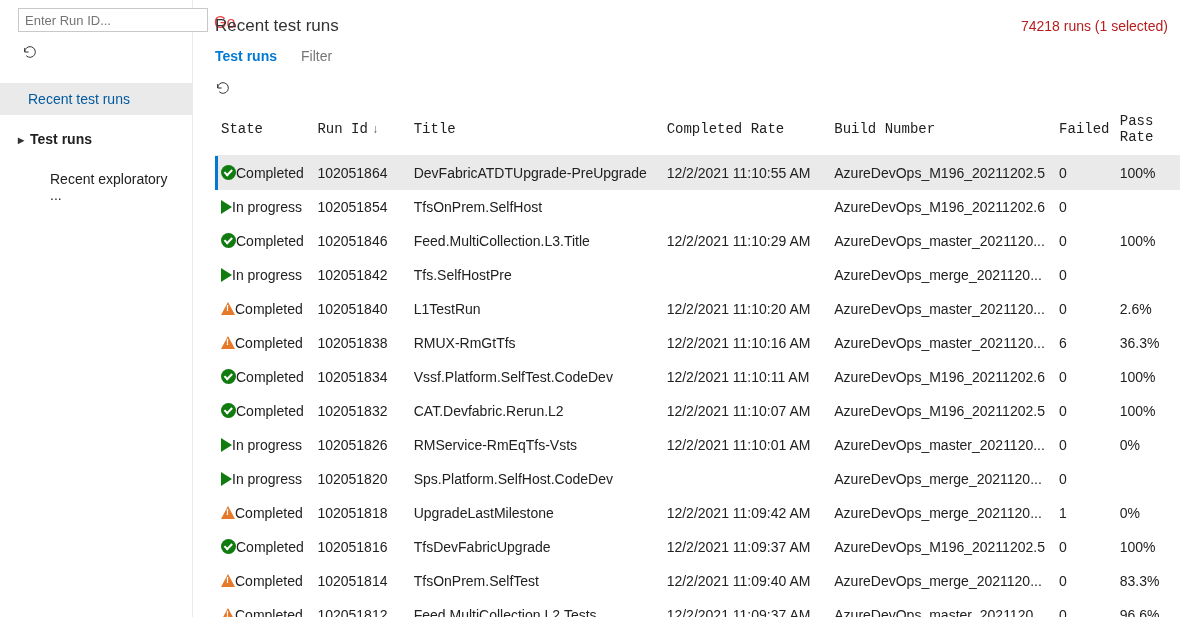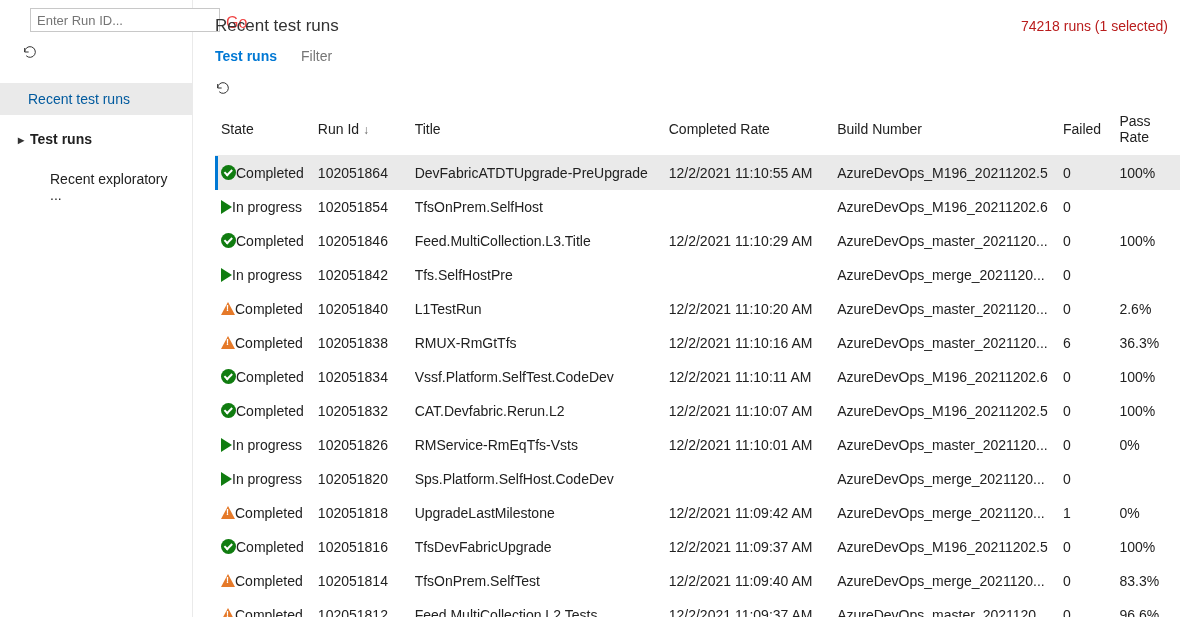--- a/index.html
+++ b/index.html
@@ -1,21 +1,21 @@
 <!DOCTYPE html>
 <html><head>
   <meta charset="utf-8">
   <style>
     * { box-sizing: border-box; margin: 0; padding: 0; }
     body { font-family: "Segoe UI", Tahoma, Geneva, sans-serif; font-size: 14px; color: #212121; background: #fff; }
     .container { display: flex; width: 1180px; height: 617px; }
 
     
     .sidebar { width: 193px; border-right: 1px solid #eaeaea; padding-top: 8px; }
-    .search-row { display: flex; align-items: flex-end; padding: 0 10px 8px 18px; gap: 6px; margin-left: 12px; }
+    .search-row { display: flex; align-items: flex-end; padding: 0 10px 8px 18px; gap: 6px; }
     .search-input { flex: 1; height: 24px; border: 1px solid #c8c8c8; padding: 2px 6px; font-size: 13px; color: #666; }
     .go-btn { font-size: 16px; color: #ef4444; background: none; border: none; cursor: pointer; }
     .refresh-sidebar { padding: 4px 0 10px 22px; }
     .nav-item { padding: 8px 12px 8px 28px; font-size: 14px; cursor: pointer; }
     .nav-item.active { background: #eaeaea; color: #005a9e; }
     .nav-section { display: flex; align-items: center; gap: 6px; padding: 10px 12px 10px 18px; font-weight: 600; cursor: pointer; }
     .chevron-r::before { content: "▸"; font-size: 12px; color: #333; }
     .nav-item.sub { padding-left: 34px; color: #212121; margin-left: 16px; }
 
     
@@ -25,21 +25,21 @@
     .runs-info { font-size: 14px; color: #b91c1c; }
     .tabs-row { display: flex; gap: 24px; margin-top: 12px; font-size: 14px; }
     .tab { color: #767676; cursor: pointer; padding-bottom: 2px; }
     .tab.active { color: #0078d4; font-weight: 600; }
     .refresh-main { margin: 14px 0 6px 0; }
 
     .refresh-icon svg { width: 16px; height: 16px; stroke: #333; fill: none; stroke-width: 1.5; }
     .refresh-icon { cursor: pointer; display: inline-block; }
 
     table.runs { width: 100%; border-collapse: collapse; }
-    table.runs thead th { text-align: left; font-weight: 400; font-size: 14px; color: #212121; padding: 8px 10px 10px 0; border-bottom: 1px solid #eaeaea; }
+    table.runs thead th { text-align: left; font-weight: 400; font-size: 14px; color: #212121; padding: 8px 10px 10px 0; border-bottom: 1px solid #eaeaea; font-family: Liberation Mono, monospace; }
     table.runs thead th:first-child { padding-left: 6px; }
     table.runs tbody tr { height: 34px; }
     table.runs tbody tr.selected { background: #eaeaea; }
     table.runs tbody tr.selected td:first-child { box-shadow: inset 3px 0 0 #0078d4; }
     table.runs tbody td { padding: 0 10px 0 0; font-size: 14px; white-space: nowrap; overflow: hidden; text-overflow: ellipsis; max-width: 0; }
     table.runs tbody td:first-child { padding-left: 6px; }
 
     .state-cell { display: flex; align-items: center; gap: 0; }
     .icon-circle { width: 15px; height: 15px; border-radius: 50%; display: inline-flex; align-items: center; justify-content: center; flex-shrink: 0; }
     .i-success { background: #107c10; }

